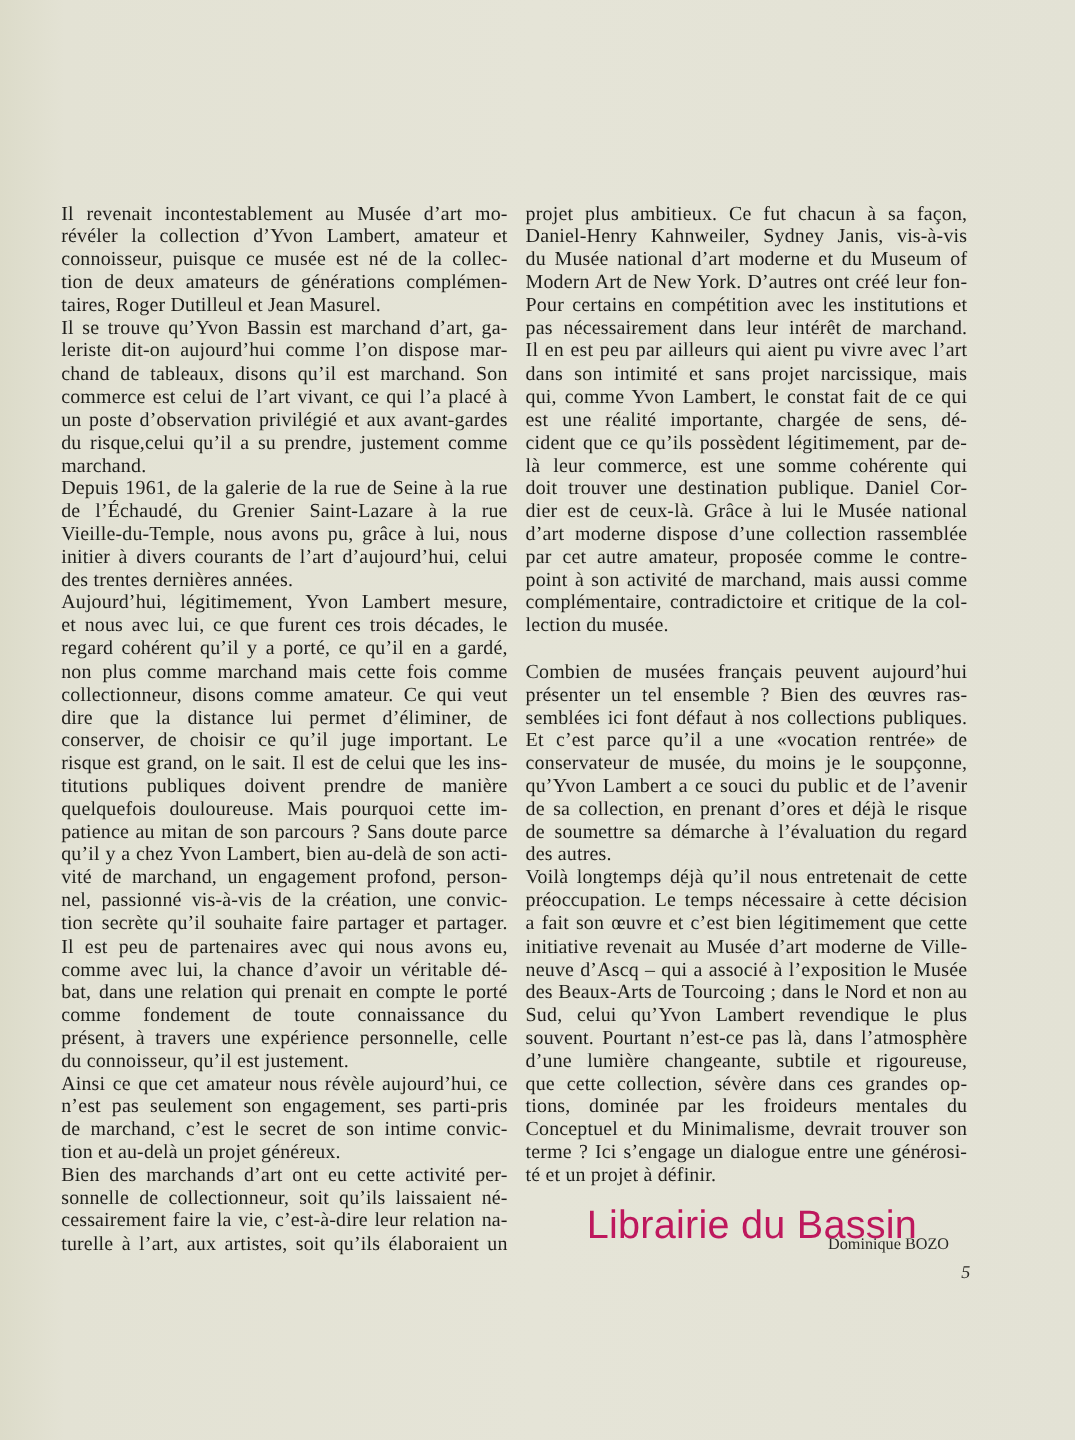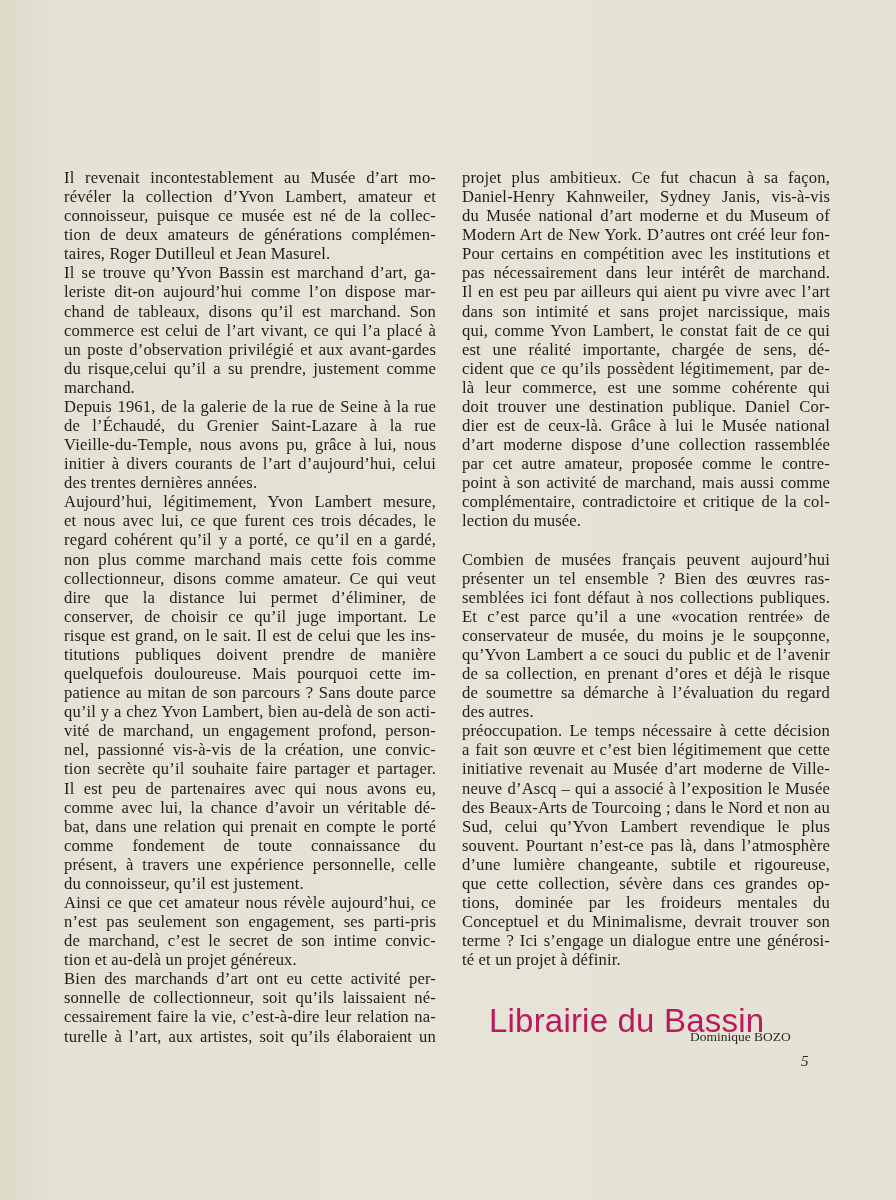--- a/index.html
+++ b/index.html
@@ -10,32 +10,31 @@
     position: relative;
     font-family: "DejaVu Serif", "Liberation Serif", serif;
     color: #1e1d1a;
   }
   .col {
     position: absolute;
     font-family: "Liberation Serif", "DejaVu Serif", serif;
     font-size: 16.6px;
     line-height: 19.08px;
     letter-spacing: 0.15px;
-    margin-left: 13px;
   }
   .col .line {
     display: block;
     white-space: nowrap;
     text-align-last: justify;
     text-align: justify;
     height: 19.08px;
   }
   .col .line.last { text-align-last: left; }
   #col-left { left: 51px; top: 168px; width: 372px; }
-  #col-right { left: 449px; top: 168px; width: 368px; font-family: Liberation Serif, serif; }
+  #col-right { left: 438px; top: 168px; width: 368px; font-family: Liberation Serif, serif; }
   #watermark {
     position: absolute; left: 489px; top: 1002px;
     font-family: "Liberation Sans", "DejaVu Sans", sans-serif;
     font-size: 33px; color: #be185d; letter-spacing: 0.2px;
     white-space: nowrap;
   }
   #signature {
     position: absolute; left: 690px; top: 1029px;
     font-family: Liberation Serif, serif; font-size: 13.5px; color: #2a2925;
     white-space: nowrap;
@@ -120,20 +119,21 @@
     <span class="line last">&nbsp;</span>
     <span class="line">Combien de musées français peuvent aujourd’hui</span>
     <span class="line">présenter un tel ensemble ? Bien des œuvres ras-</span>
     <span class="line">semblées ici font défaut à nos collections publiques.</span>
     <span class="line">Et c’est parce qu’il a une «vocation rentrée» de</span>
     <span class="line">conservateur de musée, du moins je le soupçonne,</span>
     <span class="line">qu’Yvon Lambert a ce souci du public et de l’avenir</span>
     <span class="line">de sa collection, en prenant d’ores et déjà le risque</span>
     <span class="line">de soumettre sa démarche à l’évaluation du regard</span>
     <span class="line last">des autres.</span>
+    <span class="line">Voilà longtemps déjà qu’il nous entretenait de cette</span>
     <span class="line">préoccupation. Le temps nécessaire à cette décision</span>
     <span class="line">a fait son œuvre et c’est bien légitimement que cette</span>
     <span class="line">initiative revenait au Musée d’art moderne de Ville-</span>
     <span class="line">neuve d’Ascq – qui a associé à l’exposition le Musée</span>
     <span class="line">des Beaux-Arts de Tourcoing ; dans le Nord et non au</span>
     <span class="line">Sud, celui qu’Yvon Lambert revendique le plus</span>
     <span class="line">souvent. Pourtant n’est-ce pas là, dans l’atmosphère</span>
     <span class="line">d’une lumière changeante, subtile et rigoureuse,</span>
     <span class="line">que cette collection, sévère dans ces grandes op-</span>
     <span class="line">tions, dominée par les froideurs mentales du</span>

